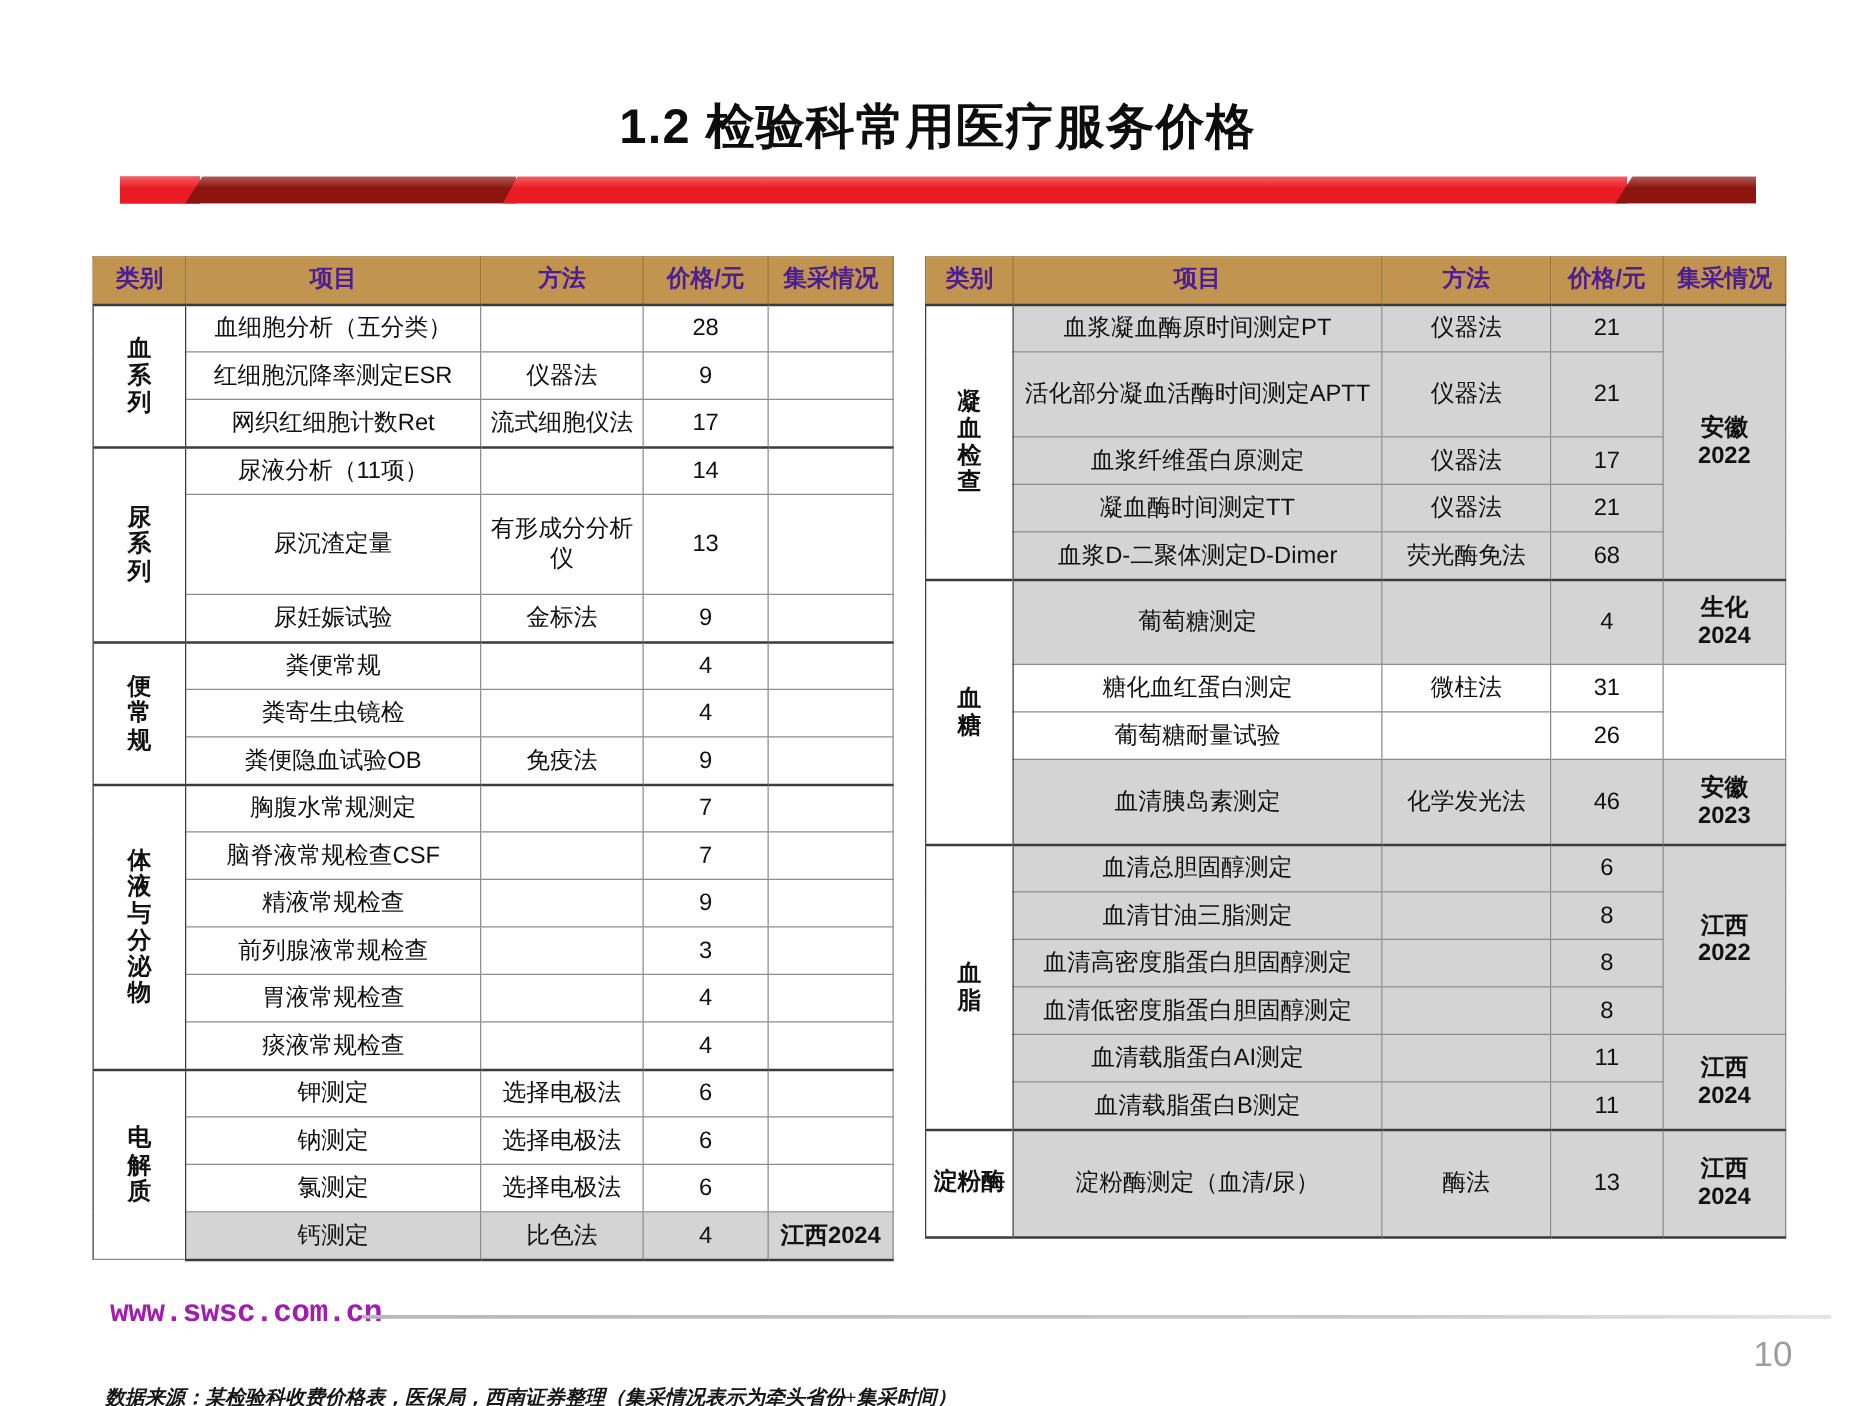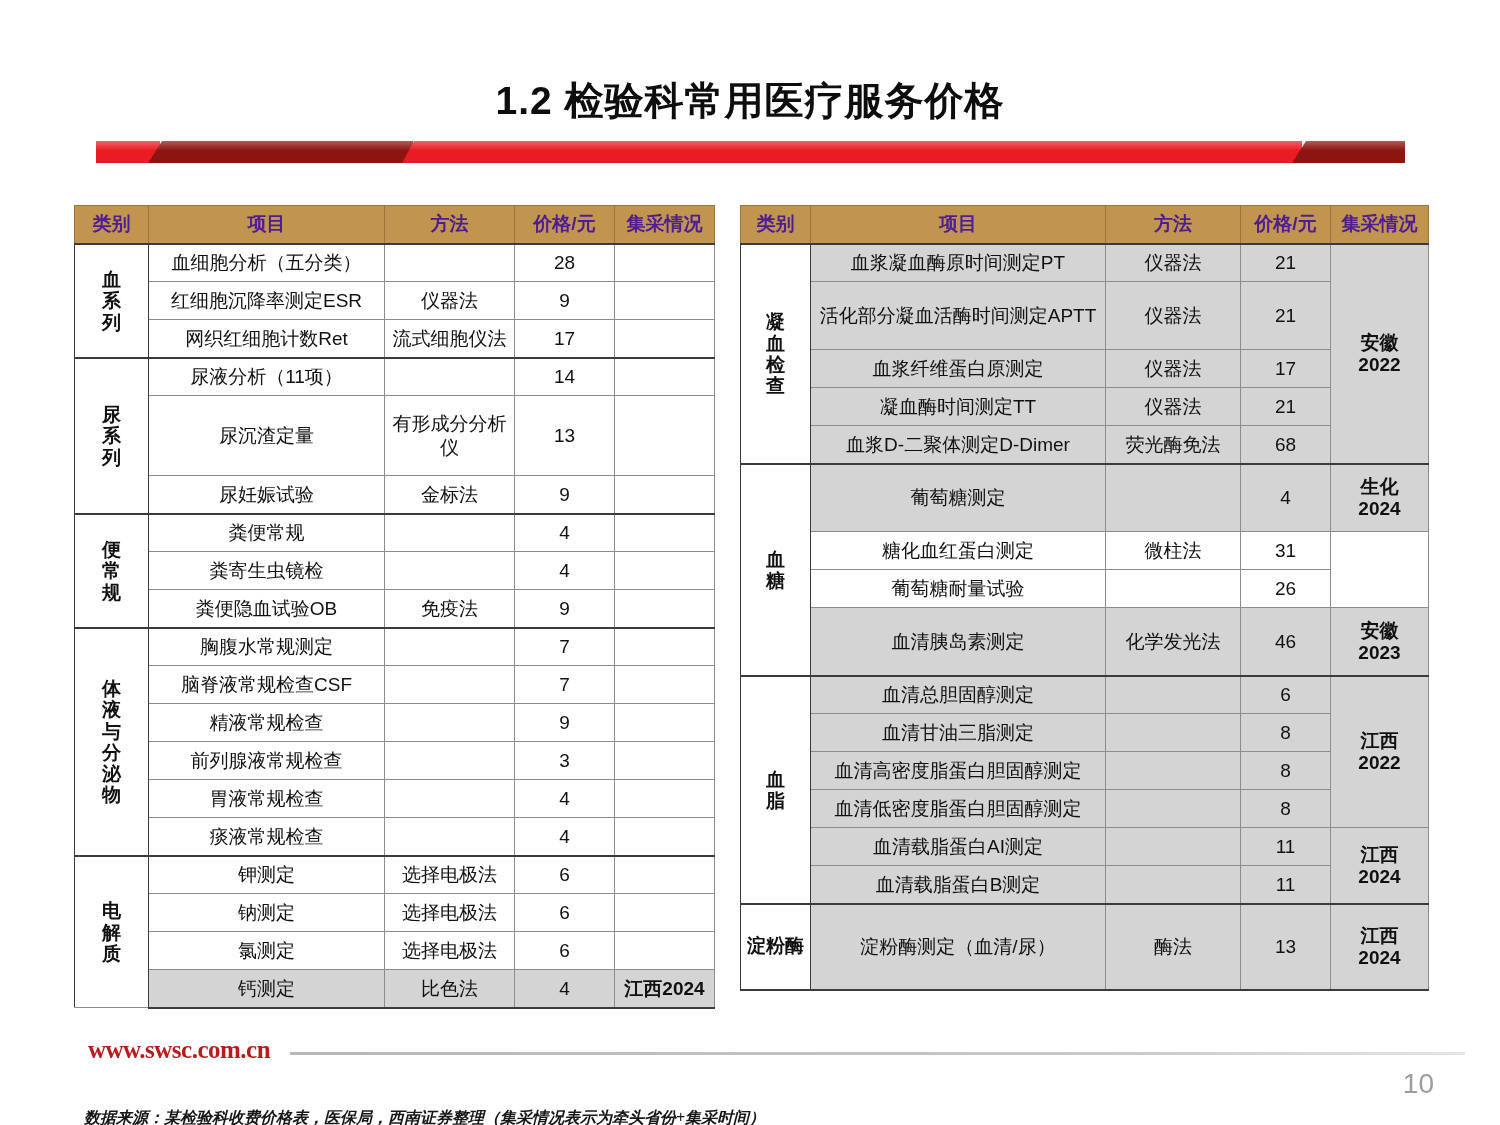--- a/index.html
+++ b/index.html
@@ -121,23 +121,23 @@
     width: 1175px;
     height: 3px;
     background: linear-gradient(90deg, #b7b7b7 0%, #c9c9c9 70%, #e4e4e4 100%);
   }
   .site-url {
     position: absolute;
     left: 88px;
     top: 1036px;
     font-size: 25px;
     font-weight: bold;
-    color: #b91c1c;
+    color: #a21caf;
     letter-spacing: -0.5px;
-    font-family: Liberation Serif, serif;
+    font-family: Liberation Mono, monospace;
   }
   .source-note {
     position: absolute;
     left: 84px;
     top: 1080px;
     font-size: 16px;
     font-style: italic;
     font-weight: bold;
     color: #171717;
     font-family: "Liberation Serif", serif;

